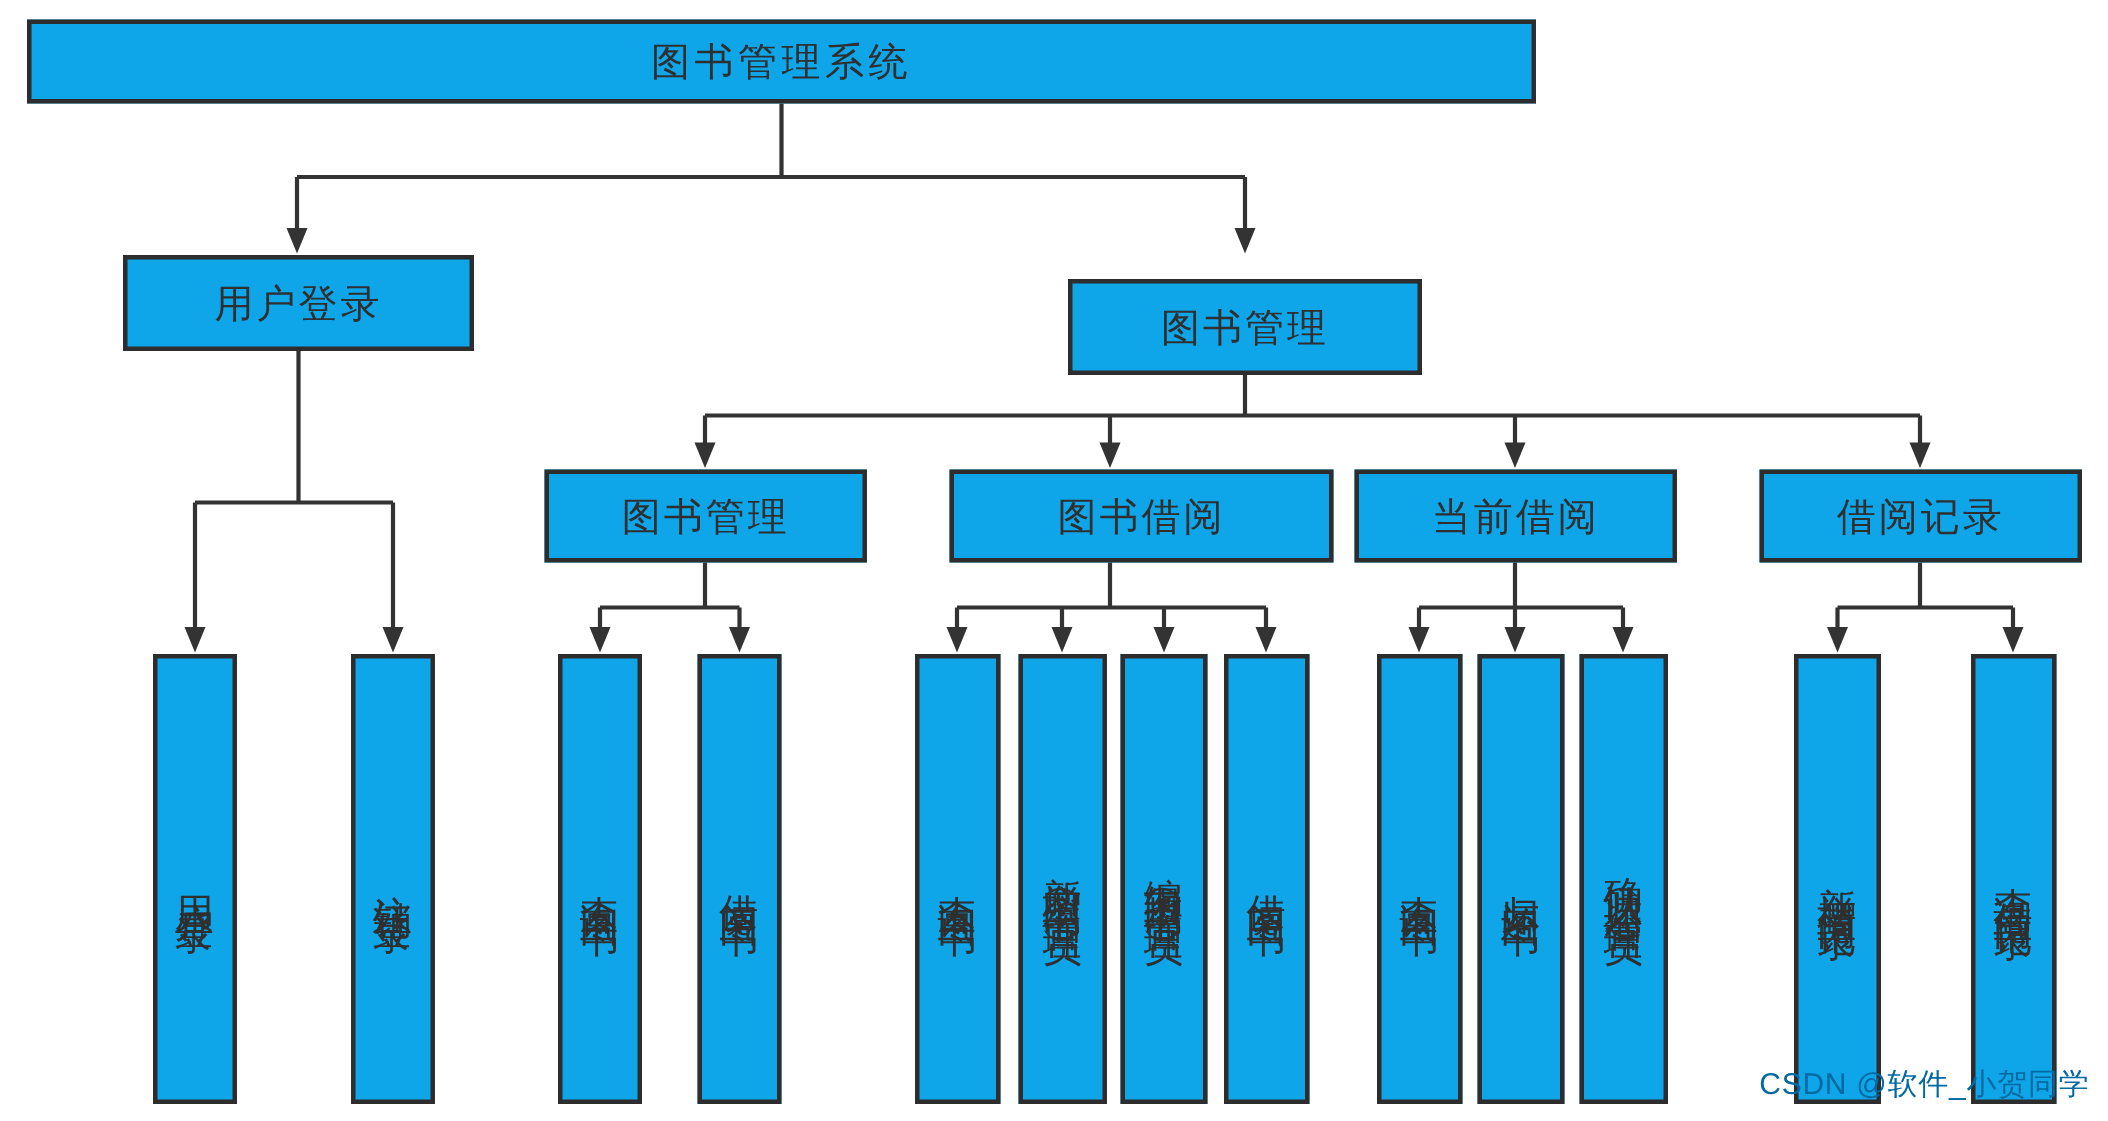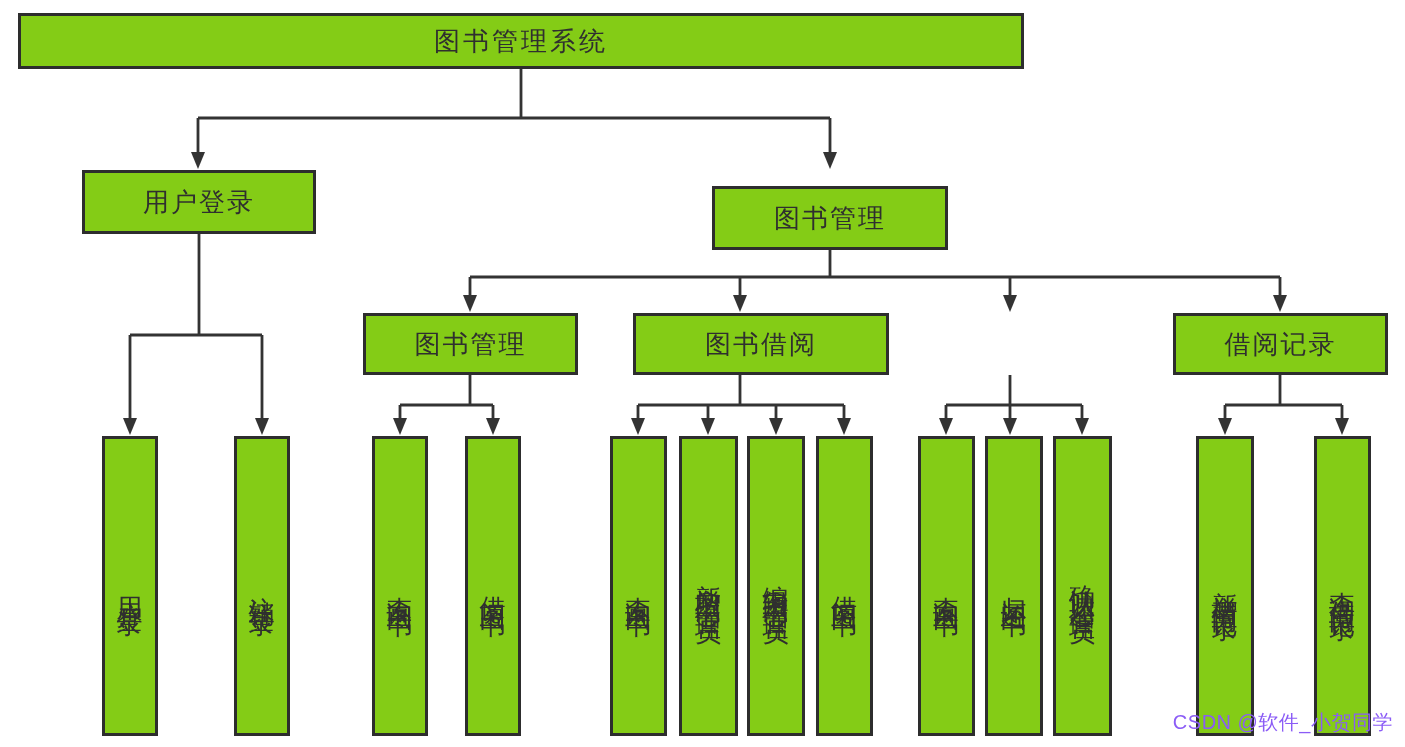--- a/index.html
+++ b/index.html
@@ -2,21 +2,21 @@
 <html><head>
 <meta charset="utf-8">
 <style>
   html,body{margin:0;padding:0;background:#ffffff;}
   .stage{
     position:relative;width:1405px;height:747px;background:#ffffff;overflow:hidden;
     font-family:"Liberation Sans","DejaVu Sans",sans-serif;color:#2a2a2a;
   }
   .wires{position:absolute;left:0;top:0;width:1405px;height:747px;}
   .box{
-    position:absolute;box-sizing:border-box;background:#84cc16;
+    position:absolute;box-sizing:border-box;background:#0ea5e9;
     border:3px solid #2d2d2d;display:flex;align-items:center;justify-content:center;
     color:#2f2f2f;
   }
   .hbox{font-size:26px;letter-spacing:2px;white-space:nowrap;}
   .vbox{
     writing-mode:vertical-rl;text-orientation:mixed;
     font-size:26px;letter-spacing:5px;line-height:1;
     top:436px;height:300px;
   }
   .n-root{left:18px;top:13px;width:1006px;height:56px;letter-spacing:3px;}
@@ -34,21 +34,21 @@
   .n-c6{left:679px;width:59px;}
   .n-c7{left:747px;width:58px;}
   .n-c8{left:816px;width:57px;}
   .n-c9{left:918px;width:57px;}
   .n-c10{left:985px;width:58px;}
   .n-c11{left:1053px;width:59px;}
   .n-c12{left:1196px;width:58px;}
   .n-c13{left:1314px;width:57px;}
   .watermark{
     position:absolute;right:12px;bottom:11px;
-    font-size:20px;color:#8b5cf6;letter-spacing:0.5px;white-space:nowrap;
+    font-size:20px;color:#0369a1;letter-spacing:0.5px;white-space:nowrap;
   }
 </style>
 </head>
 <body>
 
 <div class="stage">
 
   <svg class="wires" width="1405" height="747" viewBox="0 0 1405 747" xmlns="http://www.w3.org/2000/svg">
     <g stroke="#333333" stroke-width="2.8" fill="none">
       <path d="M521 69 V118 M198 118 H830 M198 118 V155 M830 118 V155"></path>
@@ -112,20 +112,21 @@
     </g>
   </svg>
 
   <div class="box hbox n-root">图书管理系统</div>
 
   <div class="box hbox n-l2a">用户登录</div>
   <div class="box hbox n-l2b">图书管理</div>
 
   <div class="box hbox n-l3a">图书管理</div>
   <div class="box hbox n-l3b">图书借阅</div>
+  <div class="box hbox n-l3c">当前借阅</div>
   <div class="box hbox n-l3d">借阅记录</div>
 
   <div class="box vbox n-c1">用户登录</div>
   <div class="box vbox n-c2">注销登录</div>
 
   <div class="box vbox n-c3">查询图书</div>
   <div class="box vbox n-c4">借阅图书</div>
 
   <div class="box vbox n-c5">查询图书</div>
   <div class="box vbox n-c6">新增图书（管理员）</div>

